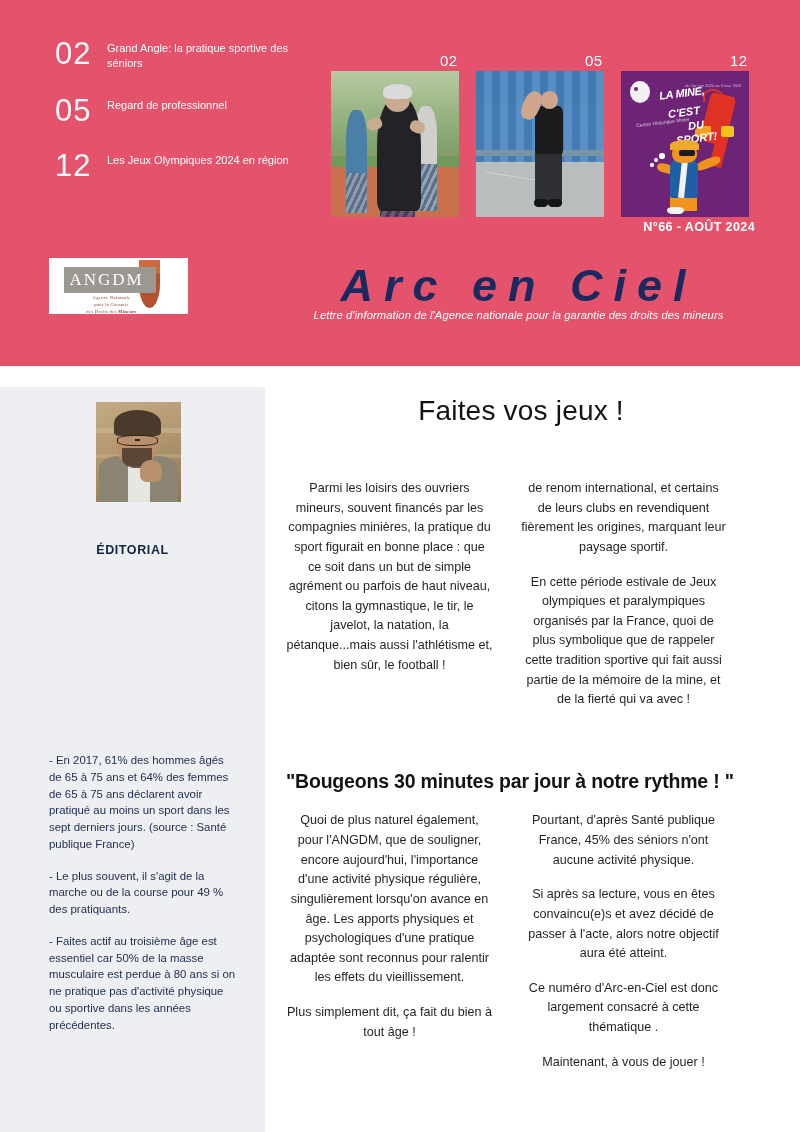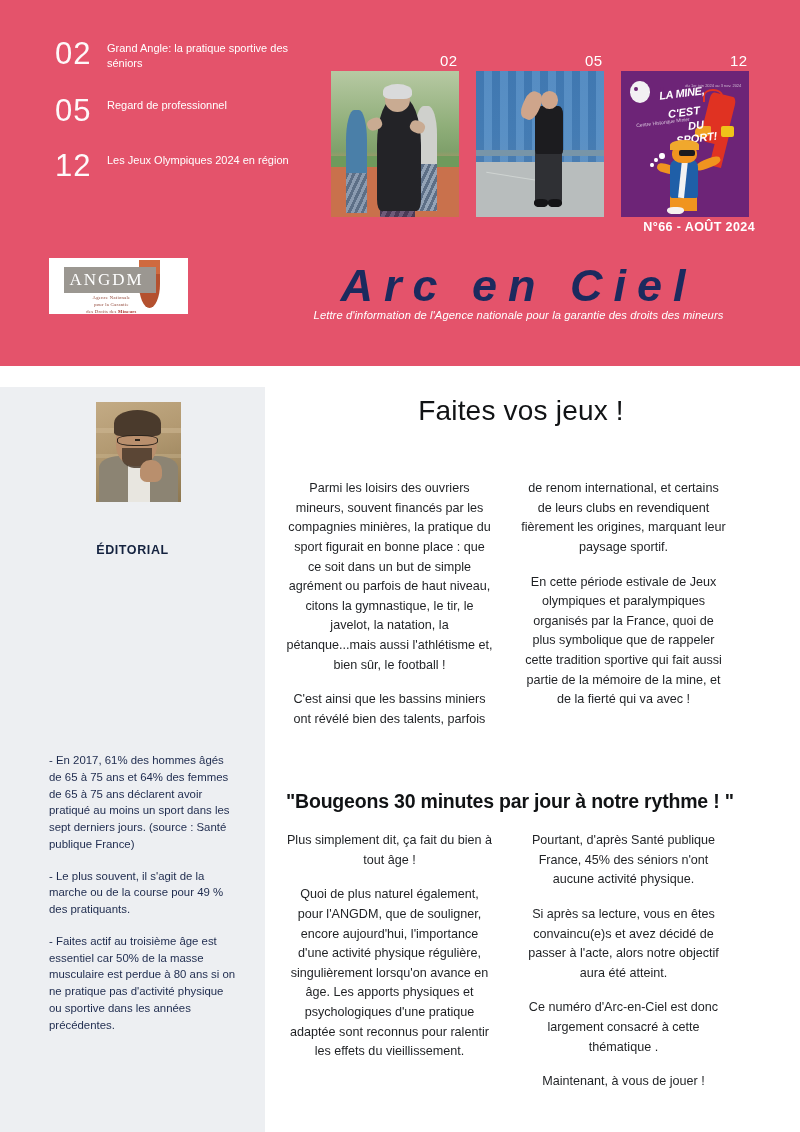--- a/index.html
+++ b/index.html
@@ -328,33 +328,32 @@
       <p><span>- Faites actif au troisième âge est essentiel car </span><b>50% de la masse musculaire est perdue à 80 ans </b><span>si on ne pratique pas d'activité physique ou sportive dans les années précédentes.</span></p>
     </div>
   </div>
 
   <div class="main">
     <div class="headline">Faites vos jeux !</div>
 
     <div class="cols">
       <div class="col">
         <p>Parmi les loisirs des ouvriers mineurs, souvent financés par les compagnies minières, la pratique du sport figurait en bonne place : que ce soit dans un but de simple agrément ou parfois de haut niveau, citons la gymnastique, le tir, le javelot, la natation, la pétanque...mais aussi l'athlétisme et, bien sûr, le football !</p>
-        <p>C'est ainsi que les bassins miniers ont révélé bien des talents, parfois</p>
       </div>
       <div class="col">
         <p>de renom international, et certains de leurs clubs en revendiquent fièrement les origines, marquant leur paysage sportif.</p>
         <p>En cette période estivale de Jeux olympiques et paralympiques organisés par la France, quoi de plus symbolique que de rappeler cette tradition sportive qui fait aussi partie de la mémoire de la mine, et de la fierté qui va avec !</p>
       </div>
     </div>
 
     <div class="quote-head">"Bougeons 30 minutes par jour à notre rythme ! "</div>
     <div class="cols">
       <div class="col">
+        <p>Quoi de plus naturel également, pour l'ANGDM, que de souligner, encore aujourd'hui, l'importance d'une activité physique régulière, singulièrement lorsqu'on avance en âge. Les apports physiques et psychologiques d'une pratique adaptée sont reconnus pour ralentir les effets du vieillissement.</p>
         <p>Plus simplement dit, ça fait du bien à tout âge !</p>
-        <p>Quoi de plus naturel également, pour l'ANGDM, que de souligner, encore aujourd'hui, l'importance d'une activité physique régulière, singulièrement lorsqu'on avance en âge. Les apports physiques et psychologiques d'une pratique adaptée sont reconnus pour ralentir les effets du vieillissement.</p>
       </div>
       <div class="col">
         <p>Pourtant, d'après Santé publique France, 45% des séniors n'ont aucune activité physique.</p>
         <p>Si après sa lecture, vous en êtes convaincu(e)s et avez décidé de passer à l'acte, alors notre objectif aura été atteint.</p>
         <p>Ce numéro d'Arc-en-Ciel est donc largement consacré à cette thématique .</p>
         <p>Maintenant, à vous de jouer !</p>
       </div>
     </div>
   </div>
 

